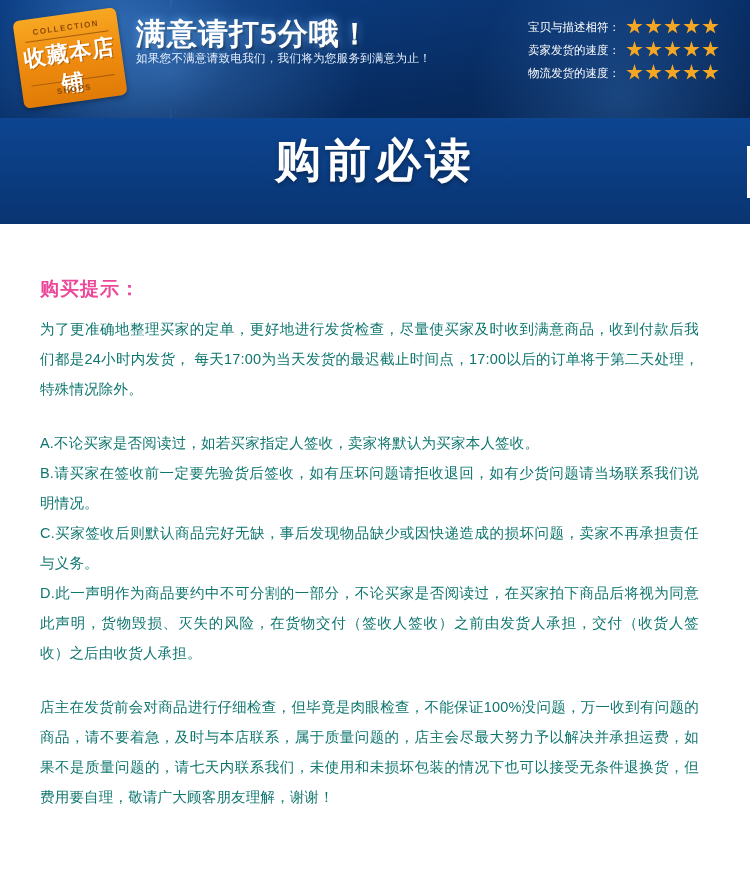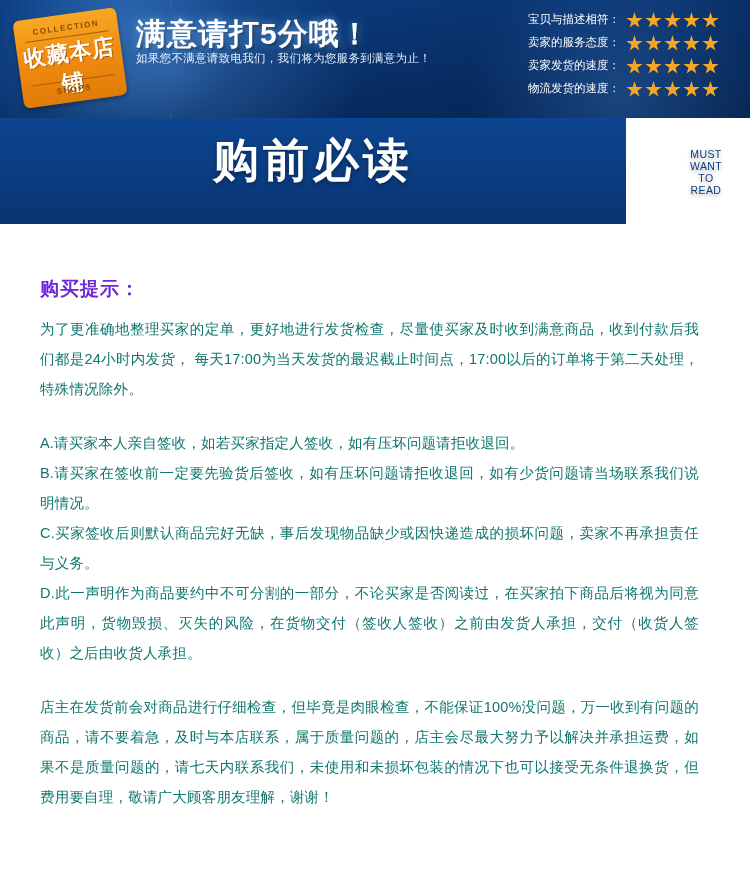--- a/index.html
+++ b/index.html
@@ -111,21 +111,21 @@
   .sub2 { top: 86px; }
 
   
   .ratings {
     position: absolute;
     right: 12px; top: 12px;
     width: 210px;
   }
   .rating-row {
     display: flex;
-    align-items: flex-start;
+    align-items: flex-end;
     height: 23px;
   }
   .rating-label {
     color: #ffffff;
     font-size: 11.5px;
     white-space: nowrap;
     width: 96px;
   }
   .stars {
     display: flex;
@@ -134,21 +134,21 @@
   }
   .star {
     width: 17px; height: 17px;
     background: #f5a623;
     clip-path: polygon(50% 0%, 61% 35%, 98% 35%, 68% 57%, 79% 91%, 50% 70%, 21% 91%, 32% 57%, 2% 35%, 39% 35%);
   }
 
   
   .title-band {
     position: relative;
-    width: 626px;
+    width: 750px;
     height: 106px;
     background: linear-gradient(180deg, #0d4591 0%, #0b3c80 55%, #093471 100%);
   }
   .title-band:after {
     
     content: "";
     position: absolute;
     left: 0; bottom: -30px;
     width: 0; height: 0;
     border-left: 375px solid #093471;
@@ -181,21 +181,21 @@
   }
   .band-spacer { height: 30px; background: #ffffff; position: relative; }
 
   
   .content {
     padding: 22px 40px 0 40px;
   }
   .sect-head {
     font-size: 19px;
     font-weight: bold;
-    color: #6d28d9;
+    color: #ec4899;
     margin: 0 0 12px 0;
     letter-spacing: 1px;
   }
   .sect-body {
     font-size: 14.5px;
     color: #0f766e;
     line-height: 30px;
     letter-spacing: .2px;
     margin: 0 11px 24px 0;
     text-align: justify;
@@ -226,30 +226,20 @@
       <span class="rating-label">宝贝与描述相符：</span>
       <span class="stars">
         <i class="star"></i>
         <i class="star"></i>
         <i class="star"></i>
         <i class="star"></i>
         <i class="star"></i>
       </span>
     </div>
     <div class="rating-row">
-      <span class="rating-label">卖家的服务态度：</span>
-      <span class="stars">
-        <i class="star"></i>
-        <i class="star"></i>
-        <i class="star"></i>
-        <i class="star"></i>
-        <i class="star"></i>
-      </span>
-    </div>
-    <div class="rating-row">
       <span class="rating-label">卖家发货的速度：</span>
       <span class="stars">
         <i class="star"></i>
         <i class="star"></i>
         <i class="star"></i>
         <i class="star"></i>
         <i class="star"></i>
       </span>
     </div>
     <div class="rating-row">
@@ -279,21 +269,21 @@
 
   <div class="sect-block">
     <h2 class="sect-head">购买提示：</h2>
     <div class="sect-body">
       <p>为了更准确地整理买家的定单，更好地进行发货检查，尽量使买家及时收到满意商品，收到付款后我们都是24小时内发货， 每天17:00为当天发货的最迟截止时间点，17:00以后的订单将于第二天处理，特殊情况除外。</p>
     </div>
   </div>
 
   <div class="sect-block">
     <div class="sect-body">
-      <p>A.请买家本人亲自签收，如若买家指定人签收，如有压坏问题请拒收退回。</p>
+      <p>A.不论买家是否阅读过，如若买家指定人签收，卖家将默认为买家本人签收。</p>
       <p>B.请买家在签收前一定要先验货后签收，如有压坏问题请拒收退回，如有少货问题请当场联系我们说明情况。</p>
       <p>C.买家签收后则默认商品完好无缺，事后发现物品缺少或因快递造成的损坏问题，卖家不再承担责任与义务。</p>
       <p>D.此一声明作为商品要约中不可分割的一部分，不论买家是否阅读过，在买家拍下商品后将视为同意此声明，货物毁损、灭失的风险，在货物交付（签收人签收）之前由发货人承担，交付（收货人签收）之后由收货人承担。</p>
     </div>
   </div>
 
   <div class="sect-block">
     <div class="sect-body">
       <p>店主在发货前会对商品进行仔细检查，但毕竟是肉眼检查，不能保证100%没问题，万一收到有问题的商品，请不要着急，及时与本店联系，属于质量问题的，店主会尽最大努力予以解决并承担运费，如果不是质量问题的，请七天内联系我们，未使用和未损坏包装的情况下也可以接受无条件退换货，但费用要自理，敬请广大顾客朋友理解，谢谢！</p>
     </div>

